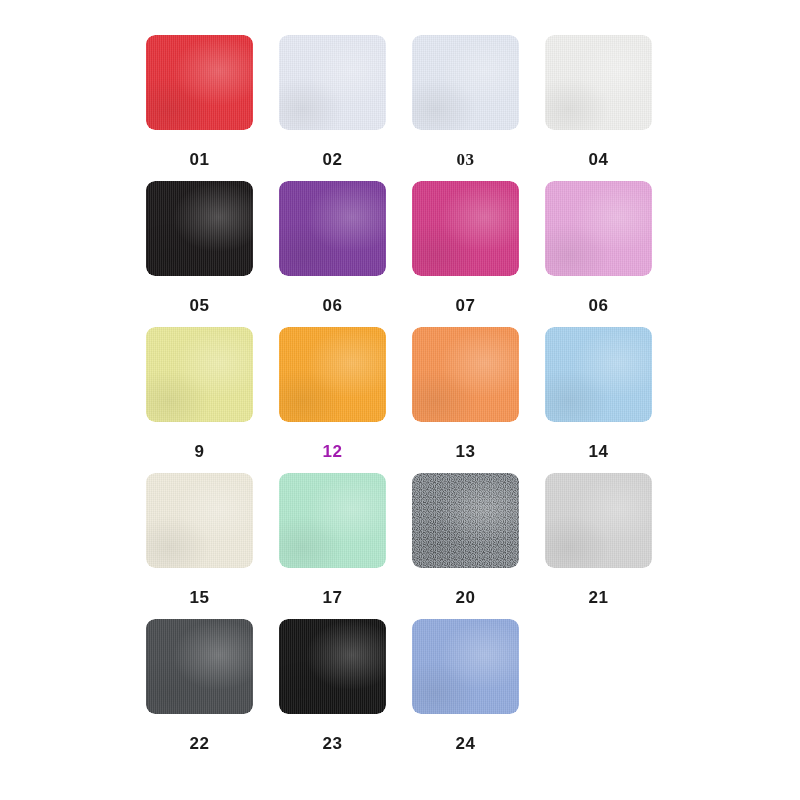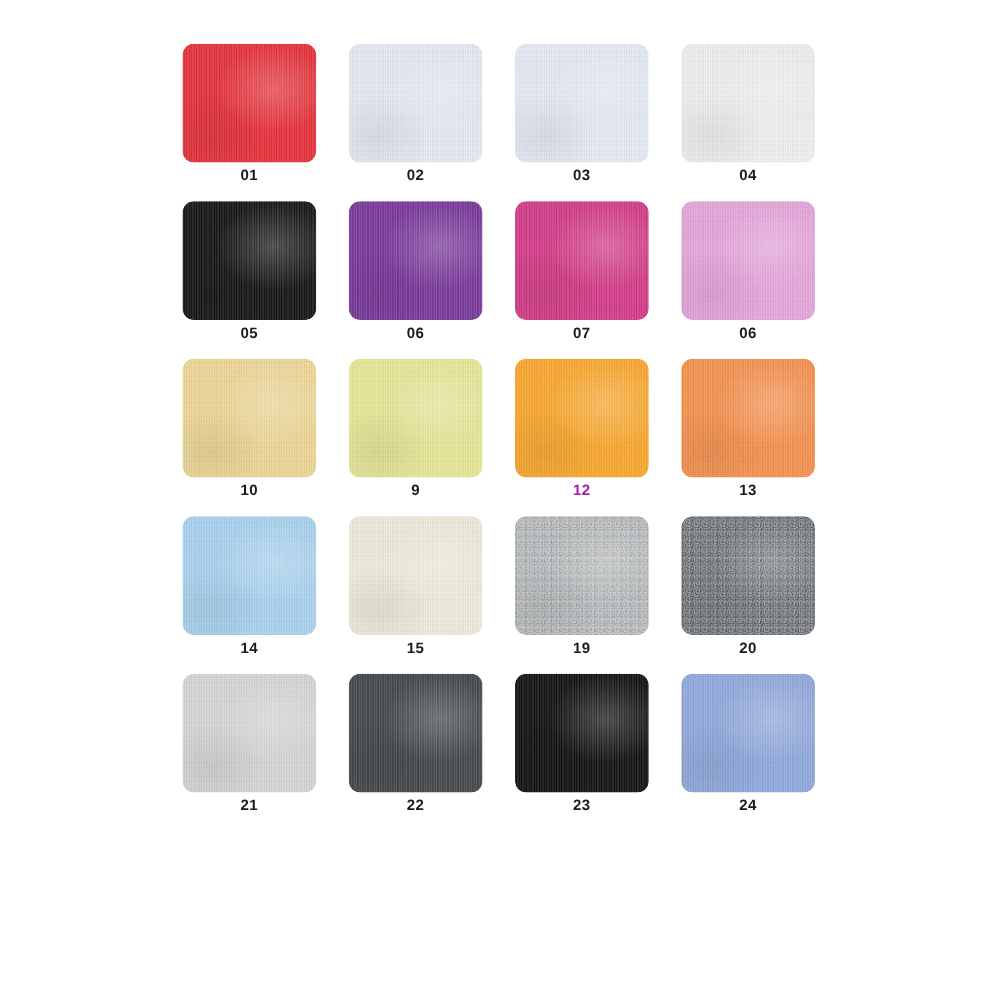--- a/index.html
+++ b/index.html
@@ -112,22 +112,22 @@
     position: absolute;
     inset: 0;
     border-radius: 9px;
     background-image:
       repeating-linear-gradient(0deg, rgba(0,0,0,0.035) 0px, rgba(0,0,0,0.035) 1px, rgba(255,255,255,0.0) 1px, rgba(255,255,255,0.0) 2px);
     opacity: 0.7;
     pointer-events: none;
   }
 
   .swatch-label {
-    margin-top: 0;
-    font-size: 12px;
+    margin-top: 20px;
+    font-size: 17px;
     font-weight: bold;
     line-height: 20px;
     letter-spacing: 0.5px;
     color: #1b1b1b;
     text-align: center;
     user-select: none;
   }
 </style>
 </head>
 <body>
@@ -152,21 +152,21 @@
         </div>
         <div class="swatch-label" style="color: rgb(27, 27, 27);">02</div>
       </div>
       <div class="swatch-cell">
         <div class="swatch-chip">
           <div class="chip-fill" style="background-color: rgb(228, 233, 243);"></div>
           <div class="chip-weave"></div>
           <div class="chip-rib"></div>
           <div class="chip-sheen"></div>
         </div>
-        <div class="swatch-label" style="color: rgb(27, 27, 27);">03</div>
+        <div class="swatch-label" style="color: rgb(27, 27, 27); font-family: Liberation Serif, serif;">03</div>
       </div>
       <div class="swatch-cell">
         <div class="swatch-chip">
           <div class="chip-fill" style="background-color: rgb(240, 240, 238);"></div>
           <div class="chip-weave"></div>
           <div class="chip-rib"></div>
           <div class="chip-sheen"></div>
         </div>
         <div class="swatch-label" style="color: rgb(27, 27, 27);">04</div>
       </div>
@@ -201,29 +201,20 @@
         <div class="swatch-chip">
           <div class="chip-fill" style="background-color: rgb(230, 168, 220);"></div>
           <div class="chip-weave"></div>
           <div class="chip-rib"></div>
           <div class="chip-sheen"></div>
         </div>
         <div class="swatch-label" style="color: rgb(27, 27, 27);">06</div>
       </div>
       <div class="swatch-cell">
         <div class="swatch-chip">
-          <div class="chip-fill" style="background-color: rgb(237, 214, 150);"></div>
-          <div class="chip-weave"></div>
-          <div class="chip-rib"></div>
-          <div class="chip-sheen"></div>
-        </div>
-        <div class="swatch-label" style="color: rgb(27, 27, 27);">10</div>
-      </div>
-      <div class="swatch-cell">
-        <div class="swatch-chip">
           <div class="chip-fill" style="background-color: rgb(232, 232, 154);"></div>
           <div class="chip-weave"></div>
           <div class="chip-rib"></div>
           <div class="chip-sheen"></div>
         </div>
         <div class="swatch-label" style="color: rgb(27, 27, 27);">9</div>
       </div>
       <div class="swatch-cell">
         <div class="swatch-chip">
           <div class="chip-fill" style="background-color: rgb(249, 168, 47);"></div>
@@ -254,28 +245,27 @@
       <div class="swatch-cell">
         <div class="swatch-chip">
           <div class="chip-fill" style="background-color: rgb(239, 235, 220);"></div>
           <div class="chip-weave"></div>
           <div class="chip-rib"></div>
           <div class="chip-sheen"></div>
         </div>
         <div class="swatch-label" style="color: rgb(27, 27, 27);">15</div>
       </div>
       <div class="swatch-cell">
-        <div class="swatch-chip heather">
-          <div class="chip-fill" style="background-color: rgb(176, 179, 181);"></div>
-          <div class="chip-weave"></div>
-          <div class="chip-rib"></div>
-          <div class="chip-speckle"></div>
-          <div class="chip-sheen"></div>
-        </div>
-        <div class="swatch-label" style="color: rgb(27, 27, 27);">19</div>
+        <div class="swatch-chip">
+          <div class="chip-fill" style="background-color: rgb(178, 232, 206);"></div>
+          <div class="chip-weave"></div>
+          <div class="chip-rib"></div>
+          <div class="chip-sheen"></div>
+        </div>
+        <div class="swatch-label" style="color: rgb(27, 27, 27);">17</div>
       </div>
       <div class="swatch-cell">
         <div class="swatch-chip heather">
           <div class="chip-fill" style="background-color: rgb(114, 118, 122);"></div>
           <div class="chip-weave"></div>
           <div class="chip-rib"></div>
           <div class="chip-speckle"></div>
           <div class="chip-sheen"></div>
         </div>
         <div class="swatch-label" style="color: rgb(27, 27, 27);">20</div>

